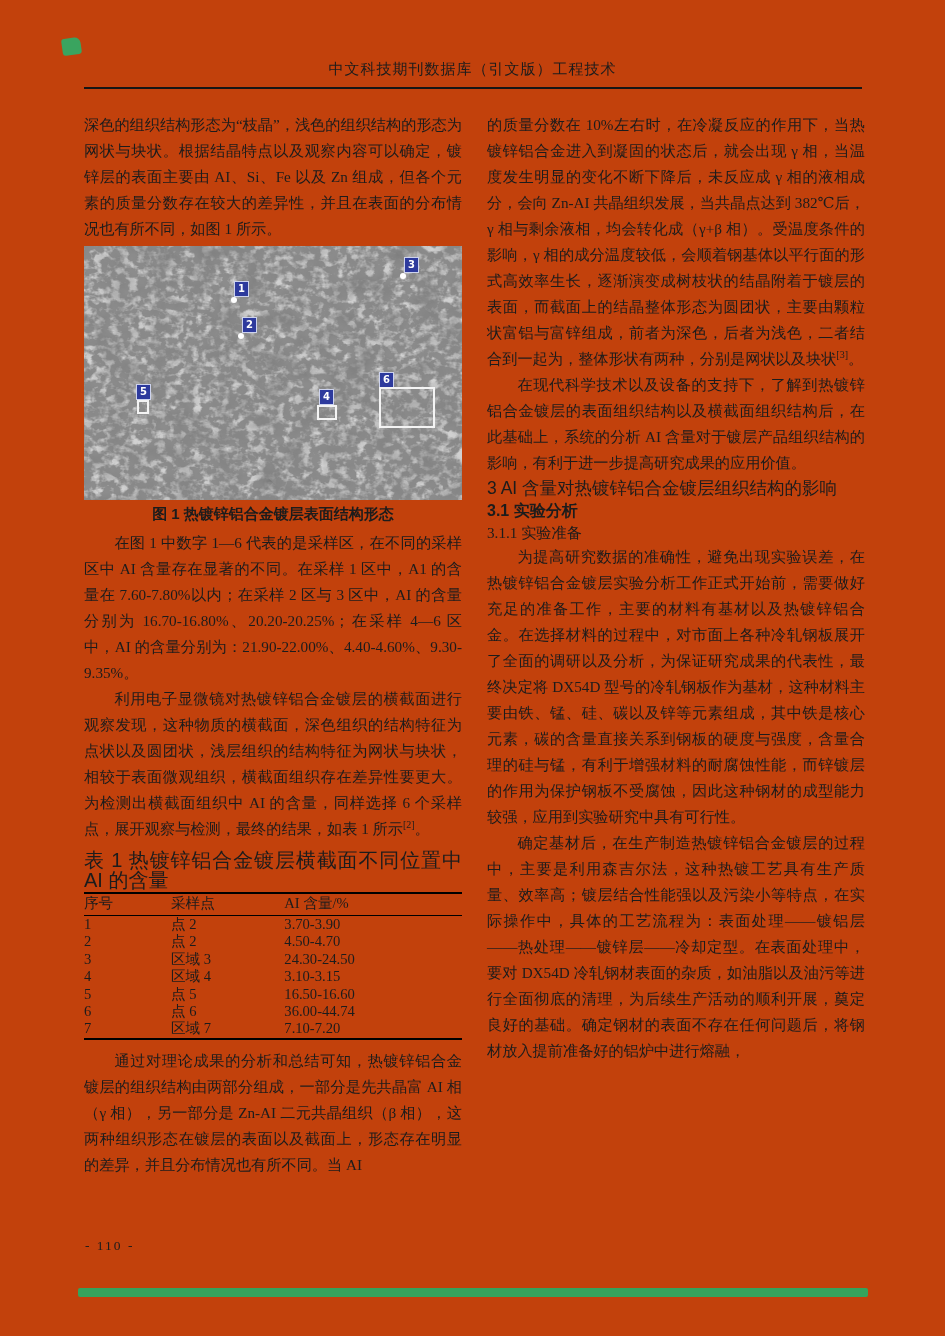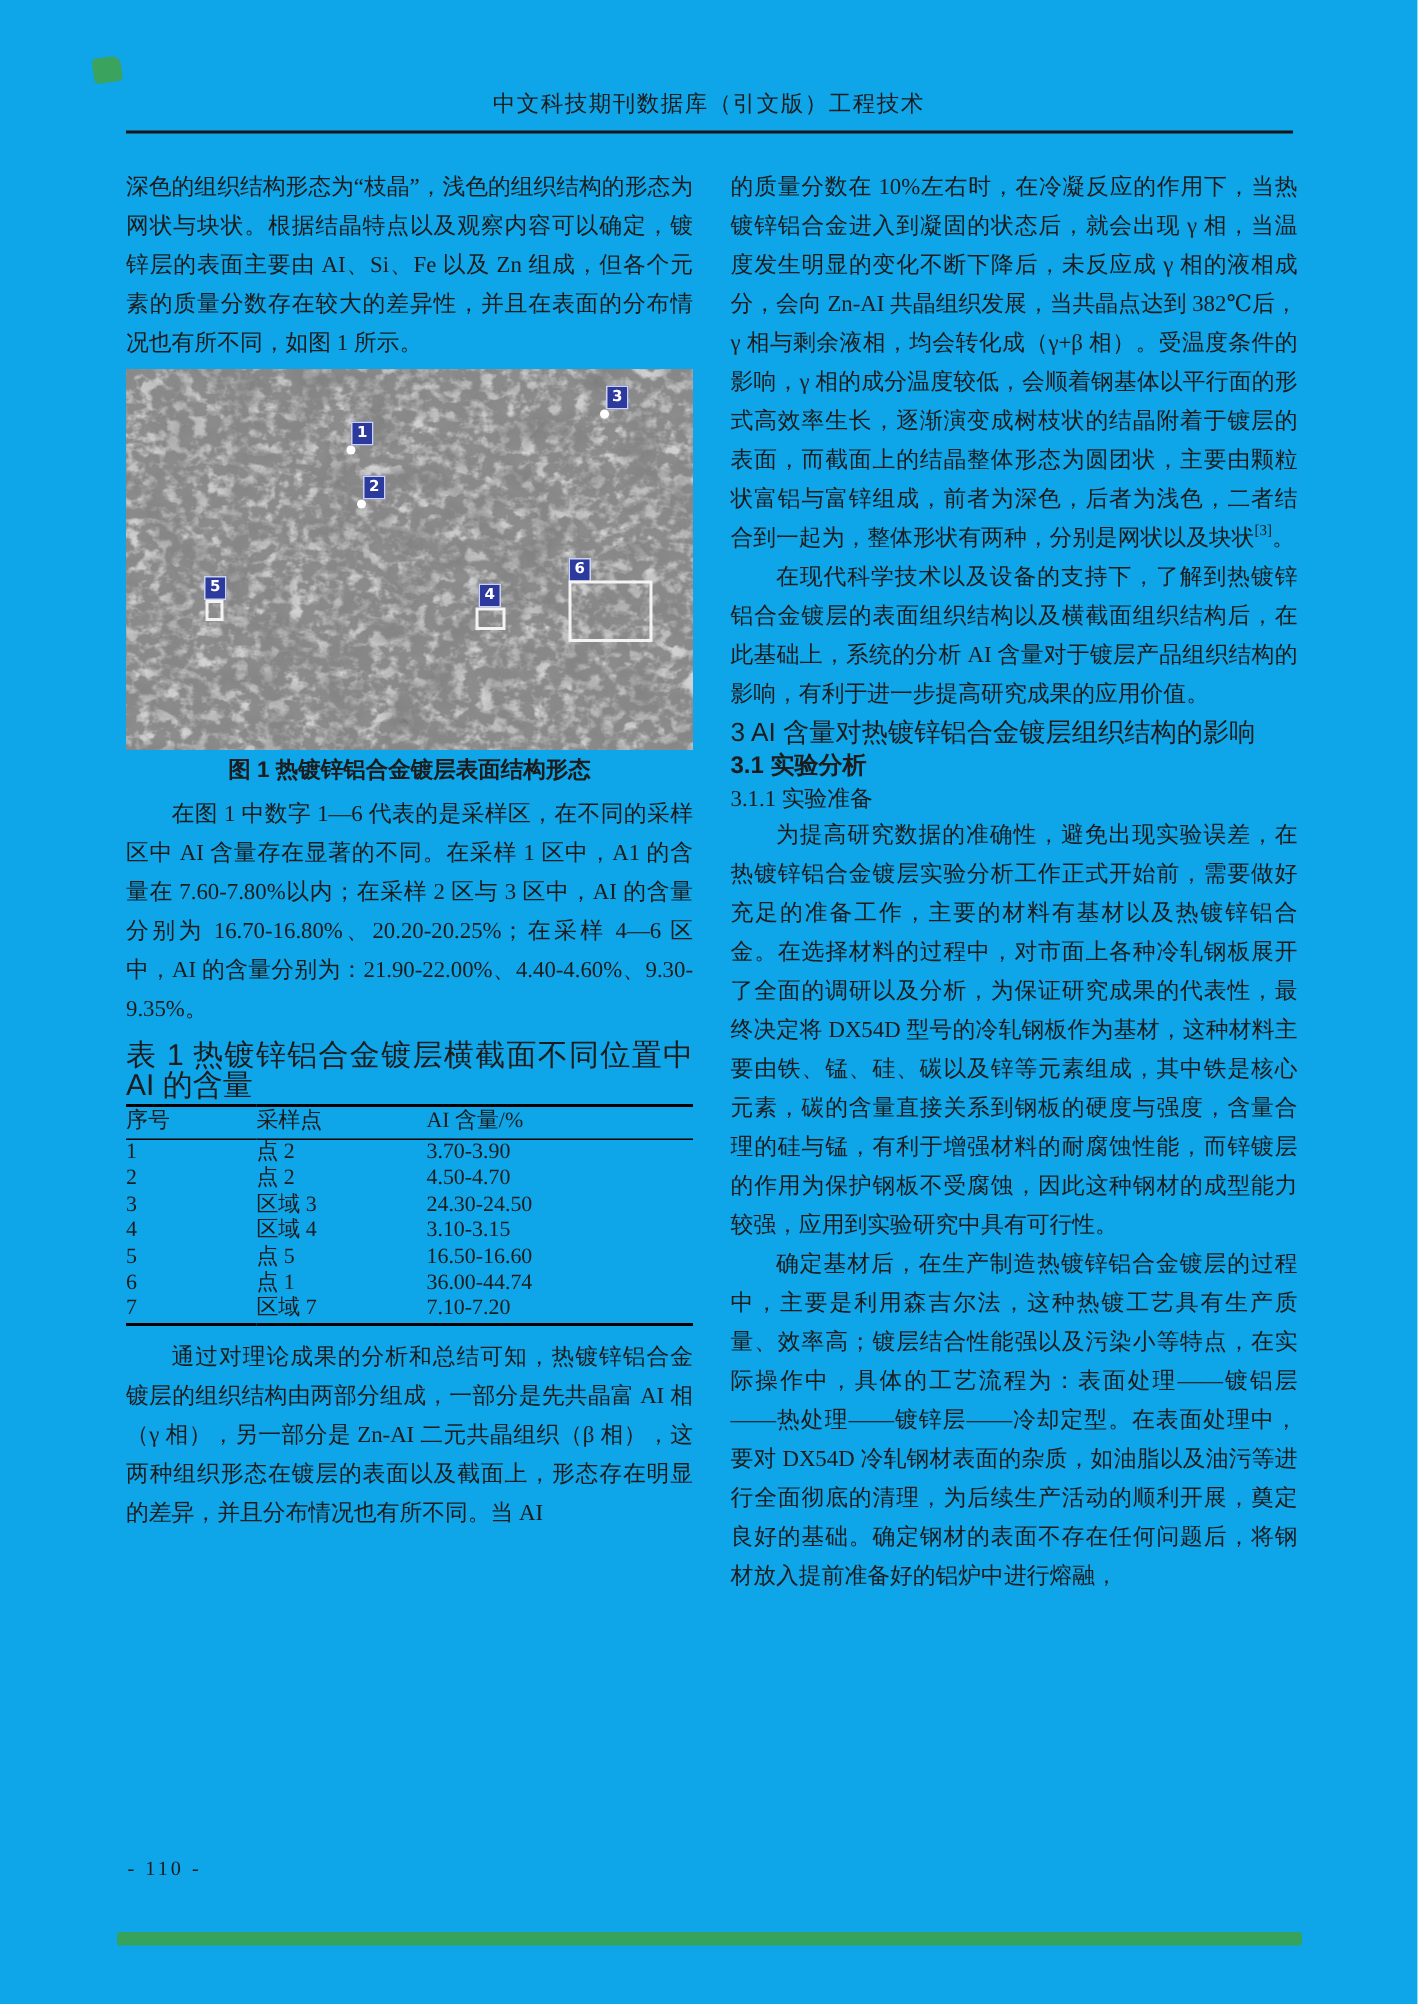--- a/index.html
+++ b/index.html
@@ -1,16 +1,16 @@
 <!DOCTYPE html>
 <html><head>
 <meta charset="utf-8">
 <style>
   html,body{margin:0;padding:0;background:#ffffff;}
-  .page{position:relative;width:945px;height:1336px;background:#0ea5e9;overflow:hidden;
+  .page{position:relative;width:945px;height:1336px;background:#c2410c;overflow:hidden;
         font-family:"Liberation Serif","DejaVu Serif",serif;color:#1c1c1c;}
   .corner-mark{position:absolute;left:62px;top:38px;width:19px;height:17px;background:#3aa45f;
         border-radius:3px 6px 3px 3px;transform:rotate(-8deg);}
   .header-title{position:absolute;top:60px;left:0;width:100%;text-align:center;
         font-size:15px;letter-spacing:1px;}
   .header-rule{position:absolute;top:87px;left:84px;width:778px;height:2px;background:#161616;}
   .col{position:absolute;top:112px;width:378px;font-size:15.2px;line-height:26px;
         text-align:justify;}
   .col-left{left:84px;}
   .col-right{left:487px;}
@@ -100,20 +100,21 @@
         <span class="wrect m4-box"></span>
         <span class="tag m5-tag">5</span>
         <span class="wrect m5-box"></span>
         <span class="tag m6-tag">6</span>
         <span class="wrect m6-box"></span>
       </div>
       <figcaption class="fig-caption">图 1  热镀锌铝合金镀层表面结构形态</figcaption>
     </figure>
 
     <p class="body-text indent">在图 1 中数字 1—6 代表的是采样区，在不同的采样区中 AI 含量存在显著的不同。在采样 1 区中，A1 的含量在 7.60-7.80%以内；在采样 2 区与 3 区中，AI 的含量分别为 16.70-16.80%、20.20-20.25%；在采样 4—6 区中，AI 的含量分别为：21.90-22.00%、4.40-4.60%、9.30-9.35%。</p>
+    <p class="body-text indent"><span>利用电子显微镜对热镀锌铝合金镀层的横截面进行观察发现，这种物质的横截面，深色组织的结构特征为点状以及圆团状，浅层组织的结构特征为网状与块状，相较于表面微观组织，横截面组织存在差异性要更大。为检测出横截面组织中 AI 的含量，同样选择 6 个采样点，展开观察与检测，最终的结果，如表 1 所示</span><sup>[2]</sup><span>。</span></p>
 
     <div class="table-title">表 1  热镀锌铝合金镀层横截面不同位置中 AI 的含量</div>
     <table class="data-table">
       <colgroup>
           <col style="width:23%">
           <col style="width:30%">
           <col style="width:47%">
         </colgroup>
       <thead>
         <tr>
@@ -143,21 +144,21 @@
             <td>区域 4</td>
             <td>3.10-3.15</td>
           </tr>
         <tr>
             <td>5</td>
             <td>点 5</td>
             <td>16.50-16.60</td>
           </tr>
         <tr>
             <td>6</td>
-            <td>点 1</td>
+            <td>点 6</td>
             <td>36.00-44.74</td>
           </tr>
         <tr>
             <td>7</td>
             <td>区域 7</td>
             <td>7.10-7.20</td>
           </tr>
       </tbody>
     </table>
 

